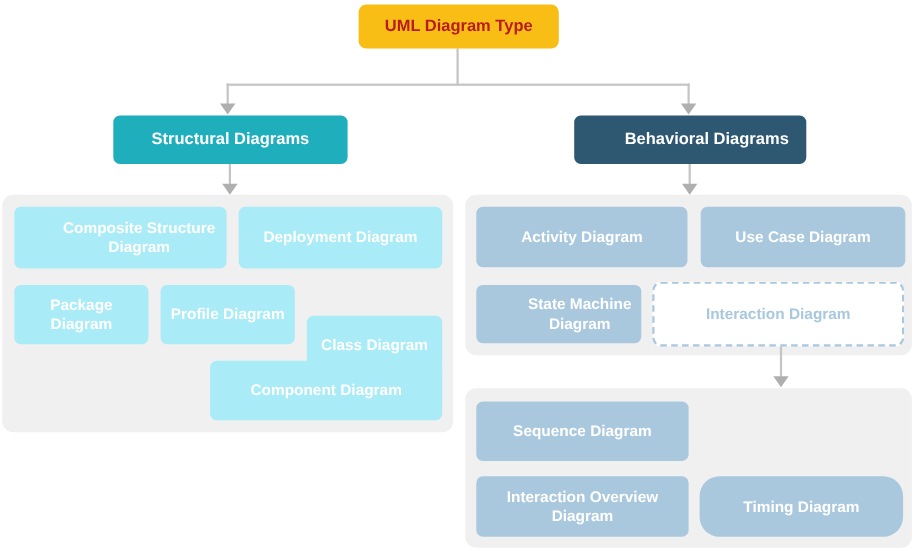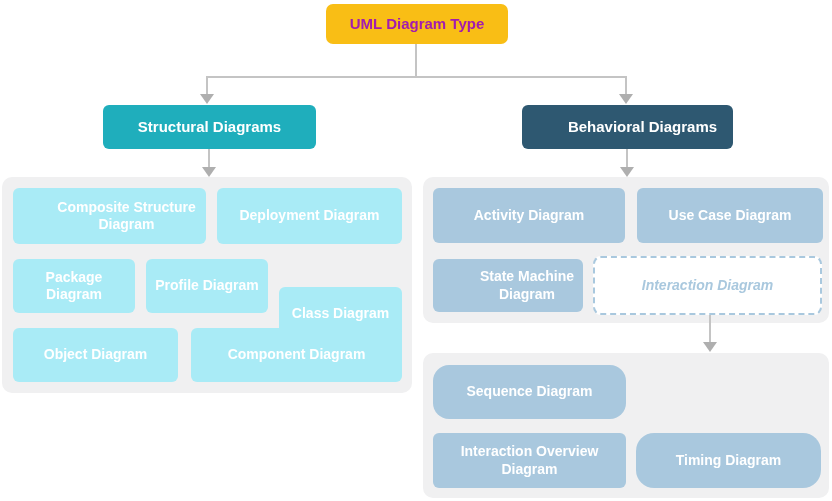--- a/index.html
+++ b/index.html
@@ -20,33 +20,32 @@
     display:flex;align-items:center;justify-content:center;
     text-align:center;
     border-radius:6px;
     font-weight:bold;
     color:#ffffff;
     line-height:1.25;
     padding:2px 6px;
     box-sizing:border-box;
   }
   .node.root{
-    background:#F9BE15;color:#a21caf;font-size:15px;border-radius:7px;
+    background:#F9BE15;color:#b91c1c;font-size:15px;border-radius:7px;
   }
   .node.structural-head{background:#1FAEBC;font-size:15px;text-align:center;}
   .node.behavioral-head{background:#2E5871;font-size:15px;}
   .node.cyan{background:#A9EBF6;font-size:14px;}
   .node.blue{background:#A9C8DE;font-size:14px;}
   .node.dashed{
     background:#ffffff;
     border:2px dashed #A9C8DE;
     color:#A9C8DE;
     border-radius:8px;
     font-size:14px;
-    font-style:italic;
   }
   .node.highlight{background:#27506B;font-size:15px;border-radius:7px;}
   .line{position:absolute;background:#C4C4C4;}
   .arrow-down{
     position:absolute;width:0;height:0;
     border-left:7px solid transparent;
     border-right:7px solid transparent;
     border-top:10px solid #AFAFAF;
   }
 </style>
@@ -77,25 +76,24 @@
   <div class="node root" style="left:326px;top:4px;width:182px;height:40px;">UML Diagram Type</div>
 
   <div class="node structural-head" style="left:103px;top:105px;width:213px;height:44px;">Structural Diagrams</div>
   <div class="node behavioral-head" style="left:522px;top:105px;width:211px;height:44px;padding-left:36px;">Behavioral Diagrams</div>
 
   <div class="node cyan" style="left:13px;top:188px;width:193px;height:56px;padding-left:40px;">Composite Structure Diagram</div>
   <div class="node cyan" style="left:217px;top:188px;width:185px;height:56px;">Deployment Diagram</div>
   <div class="node cyan" style="left:13px;top:259px;width:122px;height:54px;">Package Diagram</div>
   <div class="node cyan" style="left:146px;top:259px;width:122px;height:54px;">Profile Diagram</div>
   <div class="node cyan" style="left:279px;top:259px;width:123px;height:54px;margin-top:28px;">Class Diagram</div>
-  <div class="node cyan" style="left:13px;top:328px;width:165px;height:54px;">Object Diagram</div>
   <div class="node cyan" style="left:191px;top:328px;width:211px;height:54px;">Component Diagram</div>
 
   <div class="node blue" style="left:433px;top:188px;width:192px;height:55px;">Activity Diagram</div>
   <div class="node blue" style="left:637px;top:188px;width:186px;height:55px;">Use Case Diagram</div>
   <div class="node blue" style="left:433px;top:259px;width:150px;height:53px;padding-left:44px;">State Machine Diagram</div>
   <div class="node dashed" style="left:593px;top:256px;width:229px;height:59px;">Interaction Diagram</div>
 
-  <div class="node blue" style="left:433px;top:365px;width:193px;height:54px;border-radius:16px;">Sequence Diagram</div>
+  <div class="node blue" style="left:433px;top:365px;width:193px;height:54px;">Sequence Diagram</div>
   <div class="node blue" style="left:433px;top:433px;width:193px;height:55px;">Interaction Overview Diagram</div>
   <div class="node blue" style="left:636px;top:433px;width:185px;height:55px;border-radius:18px;">Timing Diagram</div>
 
 </div>
 
 </body></html>

